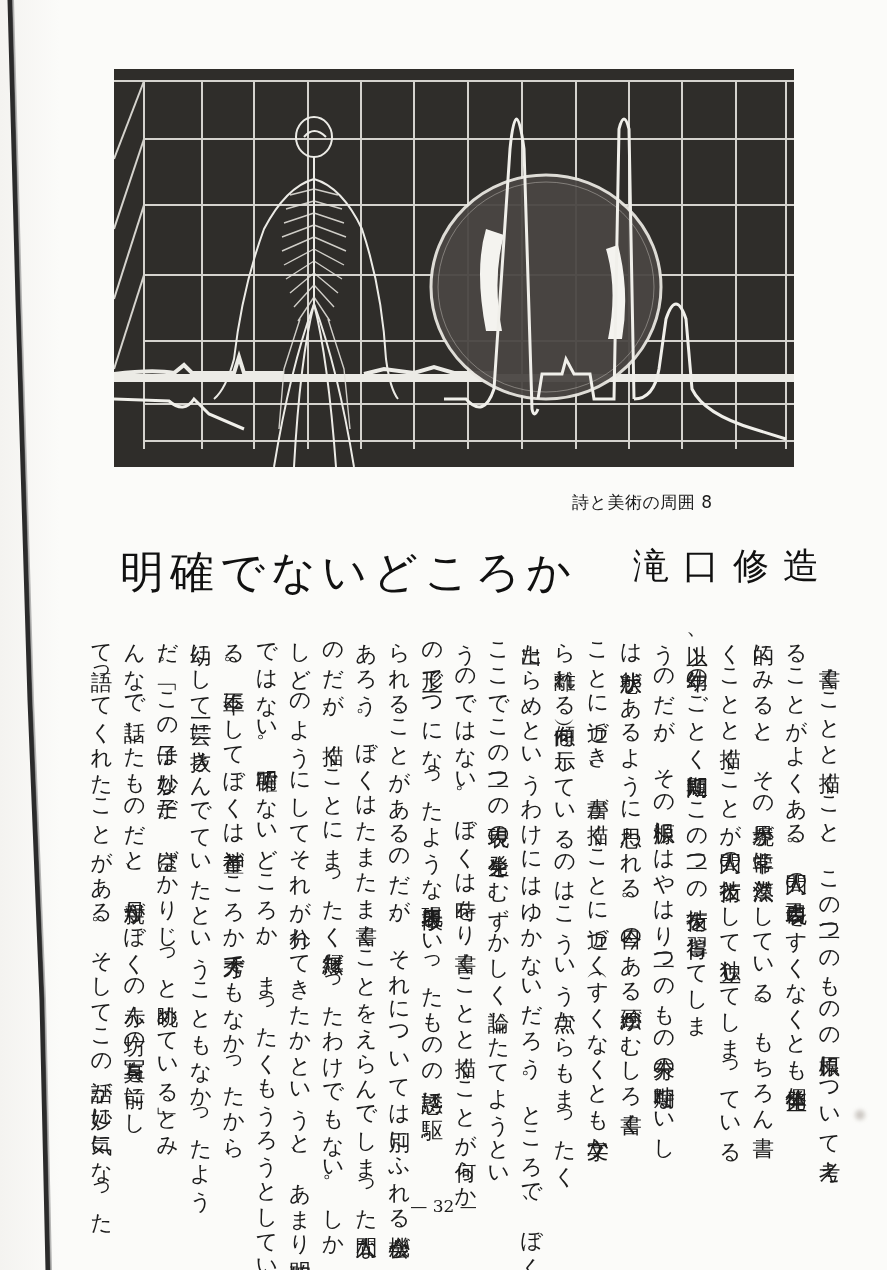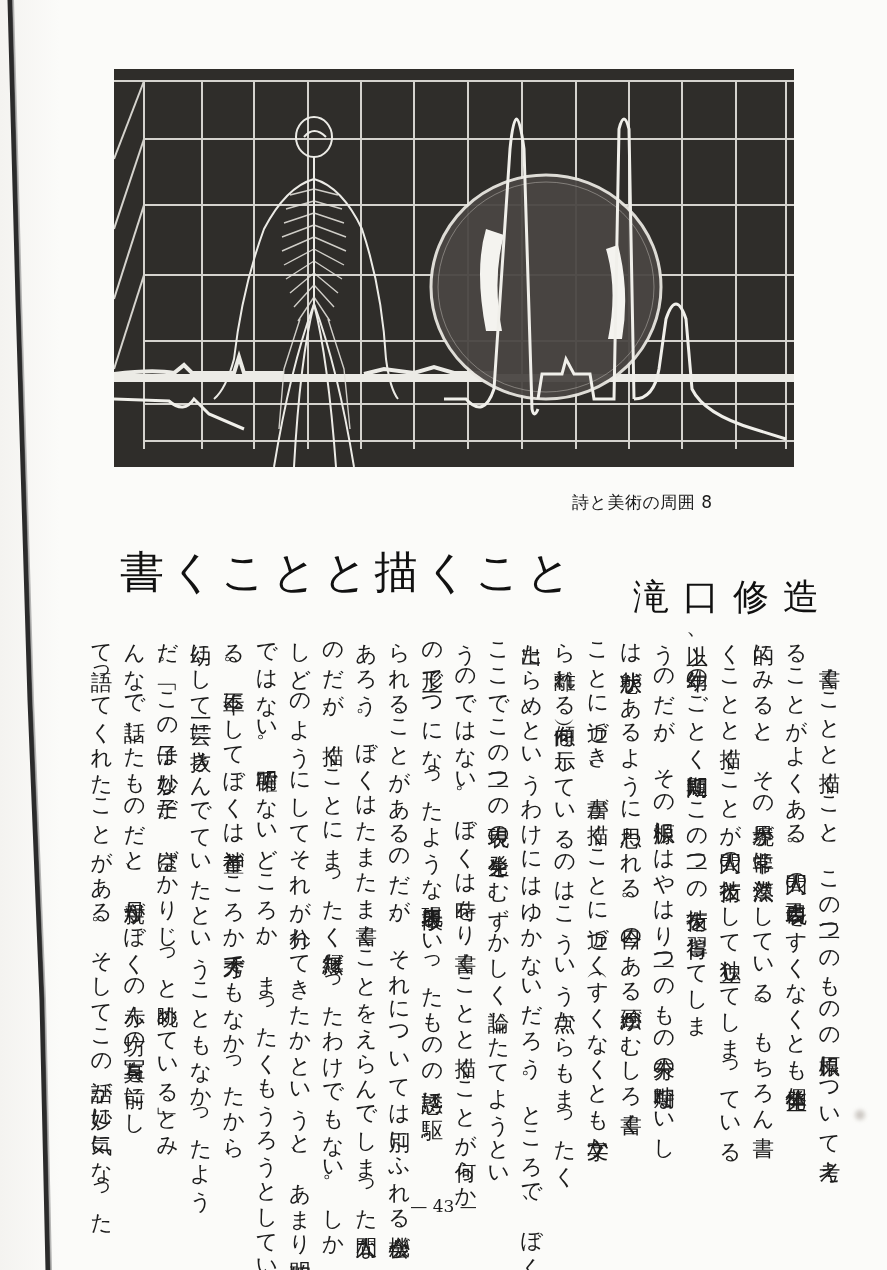--- a/index.html
+++ b/index.html
@@ -25,21 +25,21 @@
       font-family: "DejaVu Sans", "Liberation Sans", sans-serif;
       font-size: 17px; letter-spacing: 0.5px; color: #1a1a1a;
     }
     .title {
       position: absolute; left: 120px; top: 543px;
       font-family: "DejaVu Serif", "Liberation Serif", serif;
       font-size: 44px; letter-spacing: 6px; color: #111;
       white-space: nowrap;
     }
     .author {
-      position: absolute; left: 633px; top: 573px;
+      position: absolute; left: 633px; top: 542px;
       font-family: Liberation Sans, sans-serif;
       font-size: 36px; letter-spacing: 14px; color: #111;
       white-space: nowrap;
     }
 
     .body-text {
       position: absolute; left: 86px; top: 628px; width: 760px; height: 560px;
       writing-mode: vertical-rl;
       font-family: "DejaVu Sans", "Liberation Sans", sans-serif;
       font-size: 21.6px; line-height: 33.1px; letter-spacing: 1.15px;
@@ -145,21 +145,21 @@
       <path d="M200 192 L172 210 M200 192 L228 210"></path>
       <path d="M200 204 L176 224 M200 204 L224 224"></path>
       <path d="M200 216 L180 238 M200 216 L220 238"></path>
       <path d="M200 228 L184 252 M200 228 L216 252"></path>
       <path d="M186 250 L170 300 L165 360 M214 250 L230 300 L236 360"></path>
     </g>
   </svg>
 </div>
 
 <div class="series-label">詩と美術の周囲 8</div>
-<div class="title">書くことと描くこと</div>
+<div class="title">明確でないどころか</div>
 <div class="author">滝口修造</div>
 
 <div class="body-text">
   <span class="col indent">書くことと描くこと、この二つのものの根原について考え</span>
   <span class="col">ることがよくある。人間の自己表現をすくなくとも個体発生</span>
   <span class="col">的にみると、その境界が非常に漠然としている。もちろん書</span>
   <span class="col">くことと描くことが人間の技術として独立してしまっている</span>
   <span class="col">以上、幼年のごとく短期間にこの二つの技術を習得してしま</span>
   <span class="col">うのだが、その根源にはやはり二つのもの未分の時期ないし</span>
   <span class="col">は状態があるように思われる。今日のある絵画がむしろ書く</span>
@@ -174,14 +174,14 @@
   <span class="col">のだが、描くことにまったく無縁だったわけでもない。しか</span>
   <span class="col">しどのようにしてそれが分れてきたかというと、あまり明確</span>
   <span class="col">ではない。明確でないどころか、まったくもうろうとしてい</span>
   <span class="col">る。不幸にしてぼくは神童どころか秀才でもなかったから、</span>
   <span class="col">幼にして一芸に抜きんでていたということもなかったよう</span>
   <span class="col">だ。「この子は妙な子だ。空ばかりじっと眺めている」とみ</span>
   <span class="col">んなで話したものだと、母親がぼくの赤ん坊の写真を前にし</span>
   <span class="col">て語ってくれたことがある。そしてこの話が妙に気になった</span>
 </div>
 
-<div class="page-number">— 43 —</div>
+<div class="page-number">— 32 —</div>
 <div class="smudge"></div>
 
 </body></html>

